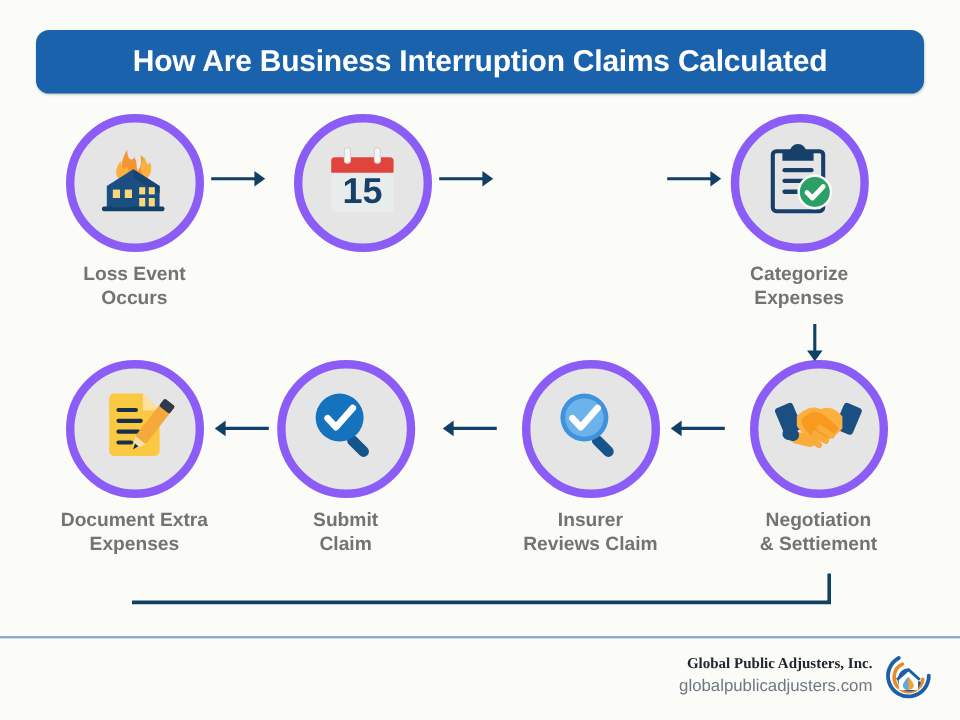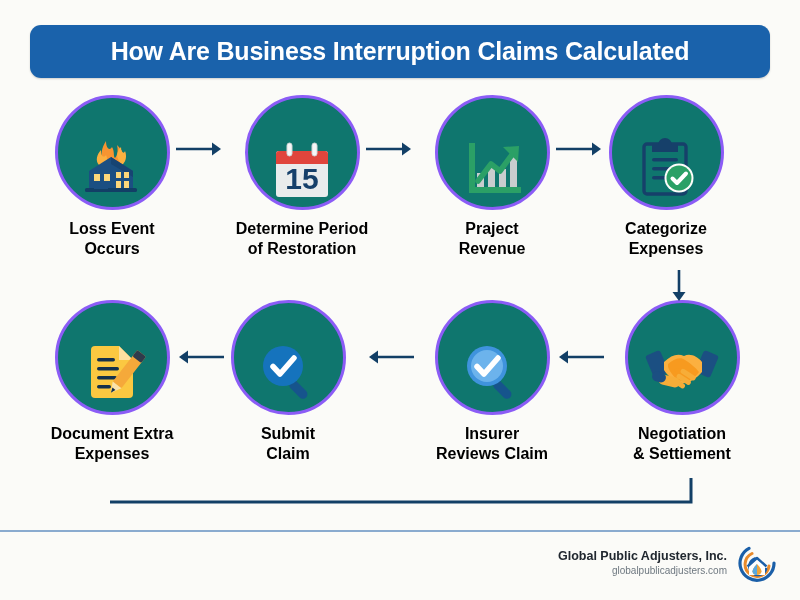--- a/index.html
+++ b/index.html
@@ -49,32 +49,32 @@
   .node {
     position: absolute;
     width: 160px;
     text-align: center;
   }
   .node-circle {
     width: 115px;
     height: 115px;
     margin: 0 auto;
     border-radius: 50%;
-    border: 3px solid #8b5cf6;
-    background: #0f766e;
+    border: 7px solid #8b5cf6;
+    background: #e5e5e5;
     box-sizing: border-box;
     display: flex;
-    align-items: flex-end;
+    align-items: center;
     justify-content: center;
   }
   .node-label {
     margin-top: 9px;
     font-size: 16px;
     font-weight: bold;
-    color: #000000;
+    color: #737373;
     line-height: 1.28;
     font-family: "Liberation Sans", sans-serif;
     white-space: pre-line;
   }
 
   
   #node-loss     { left: 32px;  top: 95px; }
   #node-period   { left: 222px; top: 95px; }
   #node-revenue  { left: 412px; top: 95px; }
   #node-expenses { left: 586px; top: 95px; }
@@ -112,25 +112,25 @@
     top: 542px;
     display: flex;
     align-items: center;
     gap: 9px;
   }
   .footer-texts { text-align: right; }
   .footer-company {
     font-size: 12.5px;
     font-weight: bold;
     color: #20272f;
-    font-family: Liberation Sans, sans-serif;
+    font-family: Liberation Serif, serif;
     line-height: 1.35;
   }
   .footer-site {
-    font-size: 10px;
+    font-size: 14px;
     color: #6e7880;
     font-family: "Liberation Sans", sans-serif;
     line-height: 1.4;
   }
   .footer-logo { width: 42px; height: 42px; }
   .footer-logo svg { display: block; }
 </style>
 </head>
 <body>
 
@@ -169,41 +169,22 @@
       <span style="position:relative;display:block;width:68px;height:68px;">
         <svg width="68" height="68" viewBox="0 0 68 68">
           <rect x="8" y="12" width="52" height="46" rx="3" fill="#e9ecec"></rect>
           <path d="M8 15 a3 3 0 0 1 3 -3 h46 a3 3 0 0 1 3 3 v10 h-52 z" fill="#e0453c"></path>
           <rect x="19" y="4" width="5" height="13" rx="2.5" fill="#f6f7f7" stroke="#d2d6d6" stroke-width="1"></rect>
           <rect x="44" y="4" width="5" height="13" rx="2.5" fill="#f6f7f7" stroke="#d2d6d6" stroke-width="1"></rect>
           <text x="34" y="50" text-anchor="middle" font-family="Liberation Sans, sans-serif" font-size="30" font-weight="bold" fill="#16406a">15</text>
         </svg>
       </span>
     </div>
-    <div class="node-label">Determine Period
-of Restoration</div>
-  </div>
-
-  <div class="node" id="node-revenue">
-    <div class="node-circle">
-      <span>
-        <svg width="70" height="70" viewBox="0 0 70 70">
-          <rect x="20" y="40" width="7" height="14" fill="#c9cdce"></rect>
-          <rect x="31" y="31" width="7" height="23" fill="#c9cdce"></rect>
-          <rect x="42" y="36" width="7" height="18" fill="#c9cdce"></rect>
-          <rect x="53" y="24" width="7" height="30" fill="#c9cdce"></rect>
-          <path d="M12 10 L18 10 L18 54 L64 54 L64 60 L12 60 Z" fill="#2ba066"></path>
-          <path d="M21 48 L34 31 L43 38 L57 19" fill="none" stroke="#2ba066" stroke-width="5.5" stroke-linecap="round" stroke-linejoin="round"></path>
-          <path d="M46 14 L62 13 L61 29 Z" fill="#2ba066"></path>
-        </svg>
-      </span>
-    </div>
-    <div class="node-label">Praject
-Revenue</div>
-  </div>
+  </div>
+
 
   <div class="node" id="node-expenses">
     <div class="node-circle">
       <span>
         <svg width="70" height="70" viewBox="0 0 70 70">
           <rect x="13" y="11" width="42" height="50" rx="3" fill="none" stroke="#16406a" stroke-width="3.4"></rect>
           <path d="M27 12 a7 7 0 0 1 14 0 h6 v7 h-26 v-7 z" fill="#16406a"></path>
           <rect x="21" y="25" width="26" height="3.6" rx="1.8" fill="#16406a"></rect>
           <rect x="21" y="34" width="26" height="3.6" rx="1.8" fill="#16406a"></rect>
           <rect x="21" y="43" width="19" height="3.6" rx="1.8" fill="#16406a"></rect>

